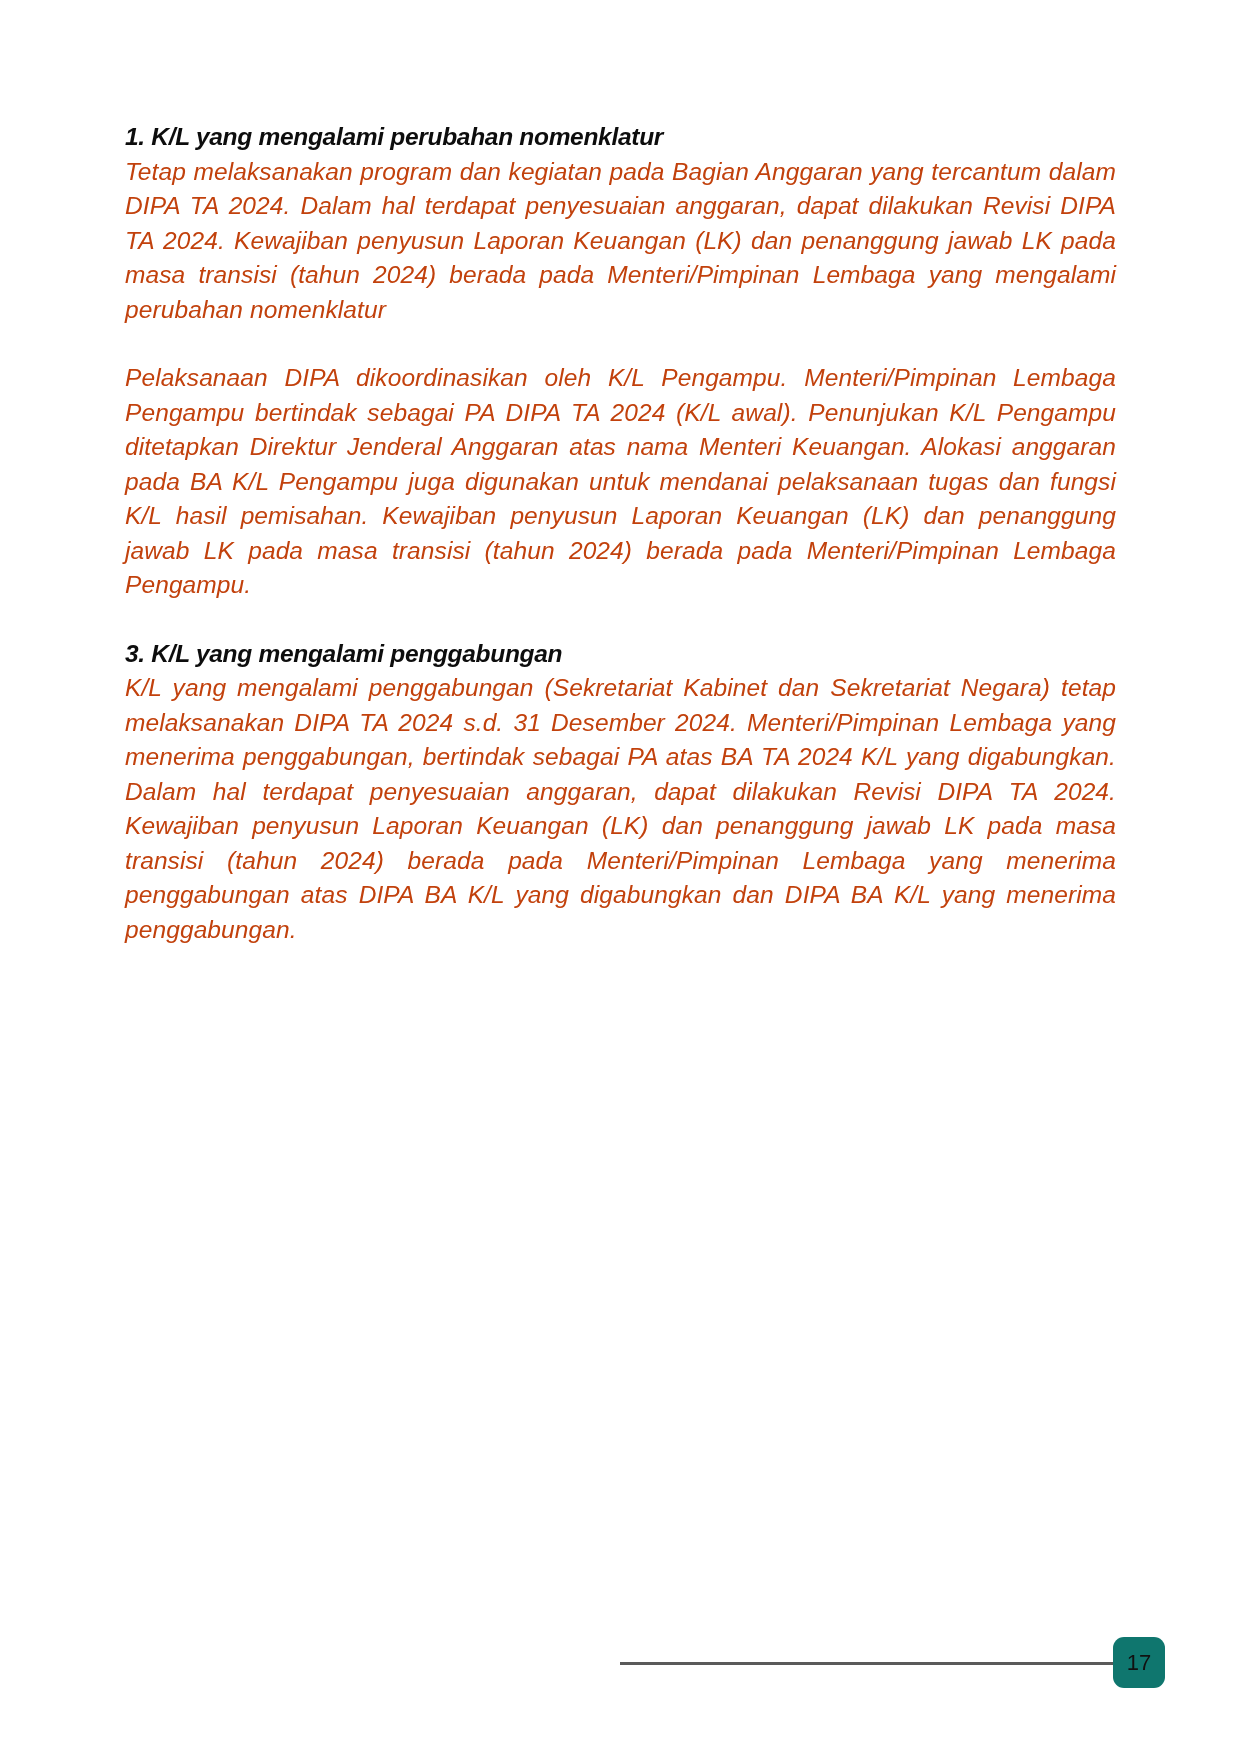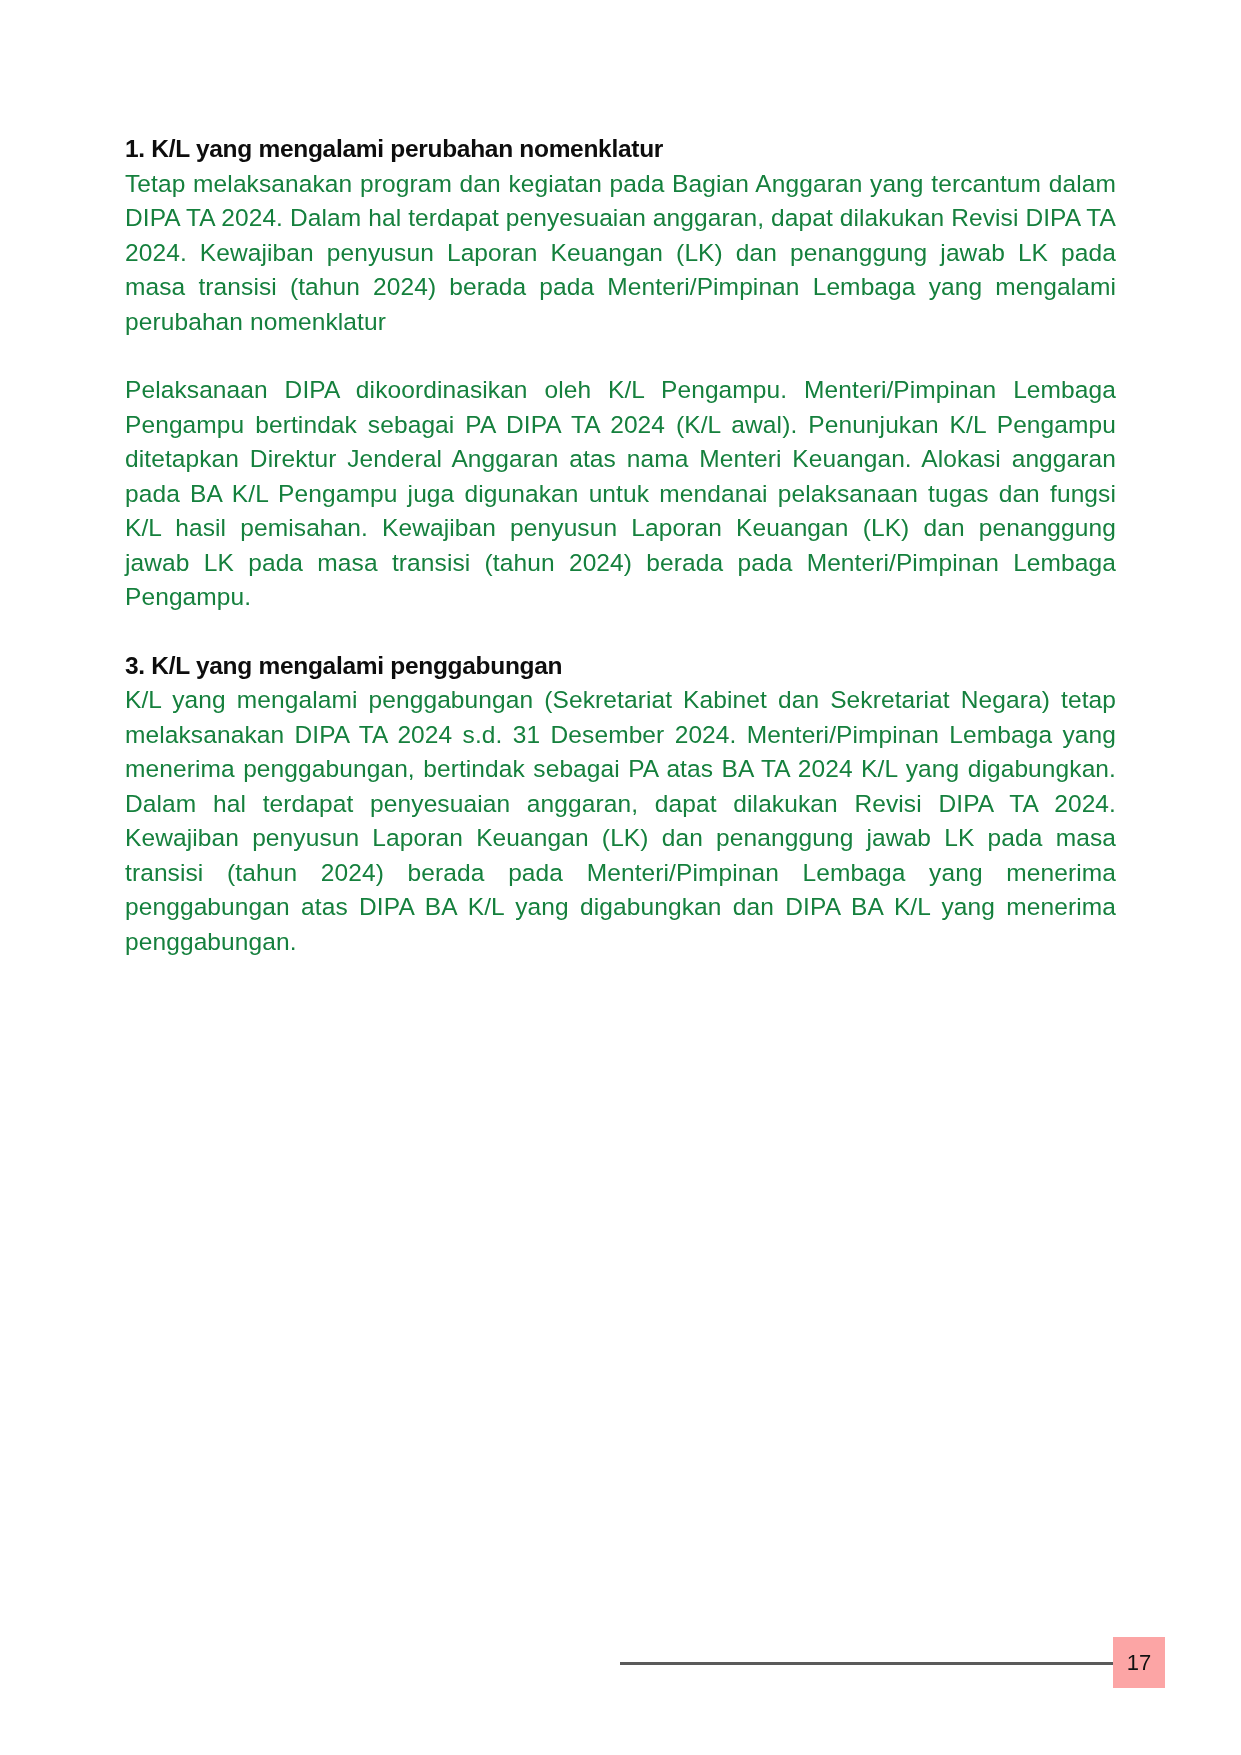--- a/index.html
+++ b/index.html
@@ -15,59 +15,61 @@
       font-family: "Liberation Sans", "DejaVu Sans", sans-serif;
       color: #111111;
     }
     .page-content {
       position: absolute;
       left: 125px;
       top: 120px;
       width: 991px;
     }
     .section {
-      margin: 12px 0 34px 0;
+      margin: 0 0 34px 0;
+      font-style: italic;
     }
     .section-heading {
       font-weight: 700;
       font-size: 24.5px;
       line-height: 34.5px;
       margin: 0;
       letter-spacing: -0.3px;
       color: #0d0d0d;
     }
     .section-body {
       font-size: 24.5px;
       line-height: 34.5px;
       margin: 0;
       text-align: justify;
       text-justify: inter-word;
       letter-spacing: 0.1px;
-      color: #15803d;
+      color: #c2410c;
     }
     .footer-rule {
       position: absolute;
       left: 620px;
       top: 1662px;
       width: 494px;
       height: 3px;
       background: #5a5a5a;
     }
     .page-number-box {
       position: absolute;
       left: 1113px;
       top: 1637px;
       width: 52px;
       height: 51px;
-      background: #fca5a5;
+      background: #0f766e;
       display: flex;
       align-items: center;
       justify-content: center;
       font-size: 22px;
       color: #111111;
+      border-radius: 11px;
     }
   </style>
 </head>
 <body>
 
 <div class="page-content">
 
   <div class="section">
     <p class="section-heading">1. K/L yang mengalami perubahan nomenklatur</p>
     <p class="section-body">Tetap melaksanakan program dan kegiatan pada Bagian Anggaran yang tercantum dalam DIPA TA 2024. Dalam hal terdapat penyesuaian anggaran, dapat dilakukan Revisi DIPA TA 2024. Kewajiban penyusun Laporan Keuangan (LK) dan penanggung jawab LK pada masa transisi (tahun 2024) berada pada Menteri/Pimpinan Lembaga yang mengalami perubahan nomenklatur</p>

